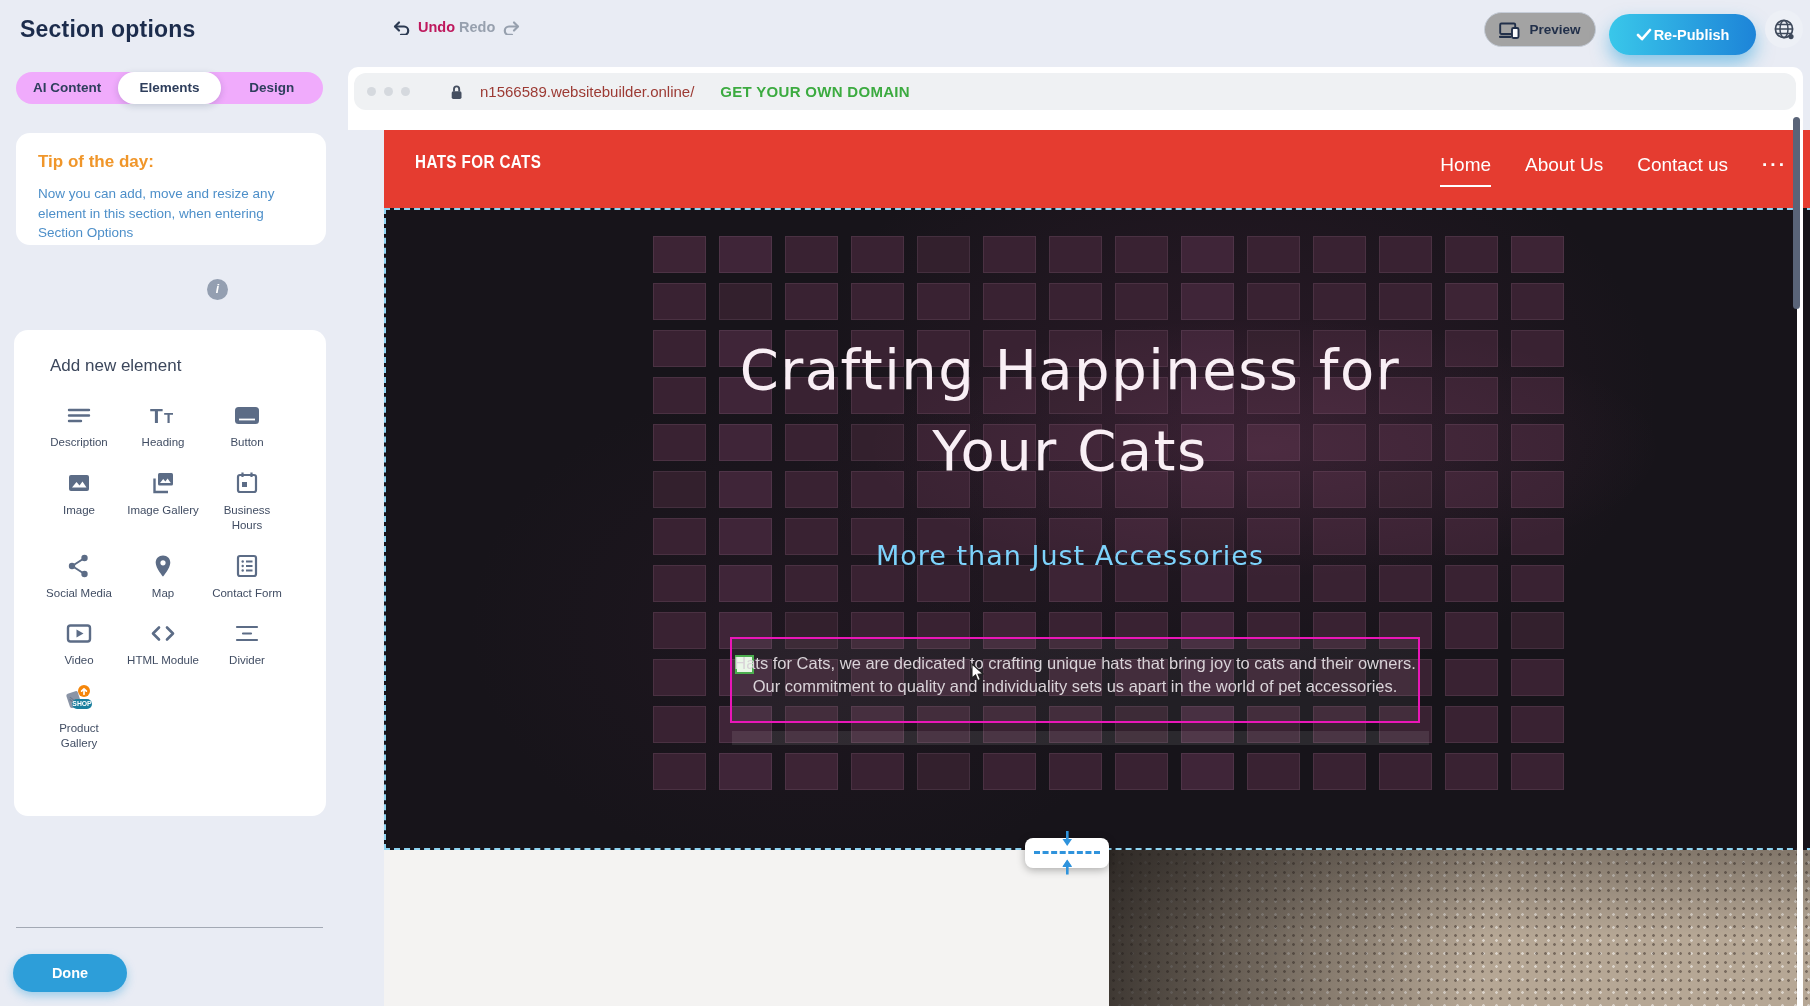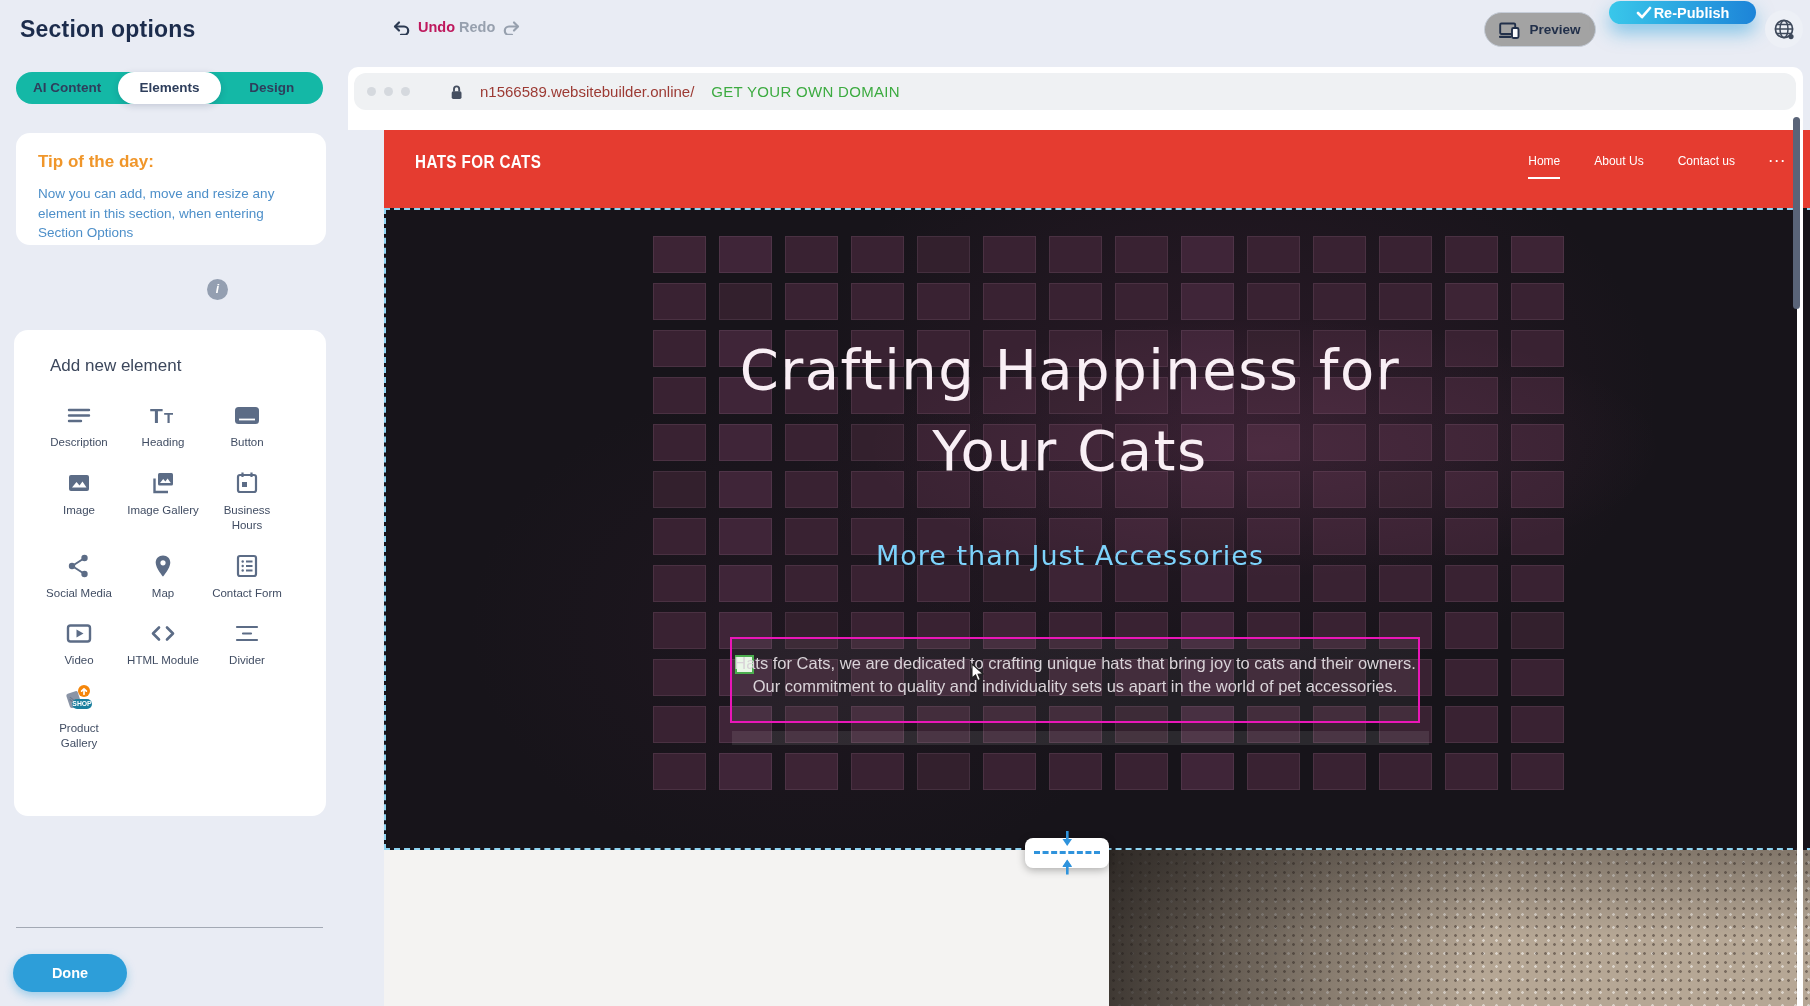--- a/index.html
+++ b/index.html
@@ -7,21 +7,21 @@
   body {
     position: relative;
     background:#e9ecf4;
     font-family:"Liberation Sans", sans-serif;
     color:#2b3b55;
     overflow:hidden;
   }
   
   .sidebar{position:absolute;left:0;top:0;width:348px;height:1006px;}
   .sb-title{position:absolute;left:20px;top:16px;font-size:23px;font-weight:bold;color:#1c2c4c;letter-spacing:.2px;}
-  .tabs{position:absolute;left:16px;top:72px;width:307px;height:32px;background:#14b8a6;border-radius:16px;display:flex;align-items:flex-start;}
+  .tabs{position:absolute;left:16px;top:72px;width:307px;height:32px;background:#f0abfc;border-radius:16px;display:flex;align-items:flex-start;}
   .tab{flex:1;text-align:center;font-size:13.5px;font-weight:bold;color:#2e3e5c;line-height:32px;border-radius:16px;cursor:pointer;}
   .tab.active{background:#fff;box-shadow:0 2px 7px rgba(20,40,80,.18);}
   .tip-card{position:absolute;left:16px;top:133px;width:310px;height:112px;background:#fff;border-radius:14px;}
   .tip-title{position:absolute;left:22px;top:19px;color:#f0962a;font-weight:bold;font-size:17px;}
   .tip-body{position:absolute;left:22px;top:51px;width:268px;color:#4d8fc9;font-size:13.5px;line-height:1.45;}
   .edit-mobile{position:absolute;left:14px;top:267px;width:181px;height:46px;border-radius:23px;background:#2d9ed9;color:#fff;font-weight:bold;font-size:13.5px;display:flex;align-items:center;justify-content:center;gap:11px;box-shadow:0 5px 12px rgba(45,158,217,.38);cursor:pointer;}
   .info-btn{position:absolute;left:207px;top:279px;width:21px;height:21px;border-radius:50%;background:#949fb1;color:#fff;font-size:12px;font-weight:bold;font-style:italic;text-align:center;line-height:21px;cursor:pointer;}
   .add-card{position:absolute;left:14px;top:330px;width:312px;height:486px;background:#fff;border-radius:14px;}
   .add-title{position:absolute;left:36px;top:26px;font-size:17px;color:#3c475c;}
   .el-grid{position:absolute;left:23px;top:70px;width:252px;display:grid;grid-template-columns:repeat(3,84px);row-gap:17px;}
@@ -29,39 +29,39 @@
   .el-icon{height:28px;display:flex;align-items:flex-end;justify-content:center;}
   .el-label{font-size:11.5px;color:#414d63;text-align:center;line-height:1.35;max-width:76px;}
   .sb-divider{position:absolute;left:16px;top:927px;width:307px;height:1px;background:#a3a9b4;}
   .done-btn{position:absolute;left:13px;top:954px;width:114px;height:38px;border-radius:19px;background:#2d9ed9;color:#fff;font-weight:bold;font-size:14.5px;text-align:center;line-height:38px;box-shadow:0 4px 10px rgba(45,158,217,.4);cursor:pointer;}
 
   
   .undo-btn,.redo-btn{position:absolute;top:19px;display:flex;align-items:center;gap:7px;font-size:14.5px;font-weight:bold;cursor:pointer;}
   .undo-btn{left:392px;color:#be185d;text-align:right;}
   .redo-btn{left:459px;color:#97a0ae;}
   .preview-btn{position:absolute;right:214px;top:12px;width:112px;height:35px;border:1.5px solid #c6cdd8;border-radius:18px;background:#a3a3a3;display:flex;align-items:center;justify-content:center;gap:9px;font-weight:bold;font-size:13.5px;color:#22304a;cursor:pointer;}
-  .republish-btn{position:absolute;right:54px;top:1px;width:147px;height:23px;border-radius:21px;background:linear-gradient(90deg,#39c7ea,#1d84d8);color:#fff;display:flex;align-items:center;justify-content:center;gap:2px;font-weight:bold;font-size:14.5px;box-shadow:0 9px 18px rgba(38,160,220,.5);cursor:pointer;}
+  .republish-btn{position:absolute;right:54px;top:14px;width:147px;height:41px;border-radius:21px;background:linear-gradient(90deg,#39c7ea,#1d84d8);color:#fff;display:flex;align-items:center;justify-content:center;gap:2px;font-weight:bold;font-size:14.5px;box-shadow:0 9px 18px rgba(38,160,220,.5);cursor:pointer;}
   .globe-btn{position:absolute;right:7px;top:10px;width:38px;height:38px;border-radius:50%;background:#edf0f6;display:flex;align-items:center;justify-content:center;cursor:pointer;}
 
   
   .browser{position:absolute;left:348px;top:67px;width:1455px;height:939px;}
   .chrome{position:absolute;left:0;top:0;width:100%;height:63px;background:#fff;border-radius:10px 10px 0 0;}
   .url-bar{position:absolute;left:6px;top:6px;width:1442px;height:37px;background:#eff1f3;border-radius:12px;display:flex;align-items:center;}
   .win-dots{display:flex;gap:8px;margin-left:13px;}
   .win-dots i{width:9px;height:9px;border-radius:50%;background:#d5d9de;}
   .lock-wrap{margin-left:40px;display:flex;align-items:center;}
   .url-text{margin-left:17px;font-size:15px;color:#9c3a33;}
-  .domain-link{margin-left:17px;font-size:15px;font-weight:normal;color:#3cab40;letter-spacing:.3px;cursor:pointer;}
+  .domain-link{margin-left:26px;font-size:15px;font-weight:bold;color:#3cab40;letter-spacing:.3px;cursor:pointer;}
   .right-gutter{position:absolute;right:0;top:63px;width:6px;height:876px;background:#fff;}
   .scroll-thumb{position:absolute;right:3px;top:50px;width:7px;height:192px;background:#5a6478;border-radius:4px;cursor:pointer;}
 
   .viewport{position:absolute;left:0;top:63px;width:1449px;height:876px;background:#fff;overflow:hidden;margin-left:36px;}
   .site-header{position:absolute;left:0;top:0;width:1449px;height:78px;background:#e53c30;}
   .logo{position:absolute;left:31px;top:21px;color:#fff;font-size:19px;font-weight:bold;letter-spacing:.5px;transform:scaleX(.8);transform-origin:left center;white-space:nowrap;}
-  .nav{position:absolute;right:46px;top:24px;display:flex;align-items:flex-start;gap:34px;color:#fff;font-size:12px;}
+  .nav{position:absolute;right:46px;top:24px;display:flex;align-items:flex-start;gap:34px;color:#fff;font-size:19px;}
   .nav-item{padding-bottom:9px;cursor:pointer;}
   .nav-item.active{border-bottom:2px solid #fff;}
   .nav-more{cursor:pointer;font-weight:bold;letter-spacing:2px;}
 
   .hero{position:absolute;left:0;top:78px;width:1449px;height:642px;background:#17141a;}
   .hero-bg{position:absolute;inset:0;background:
     radial-gradient(620px 420px at 58% 30%, rgba(110,45,85,.22), transparent 70%),
     radial-gradient(500px 360px at 30% 65%, rgba(70,35,60,.18), transparent 70%);}
   .tile-grid{position:absolute;left:269px;top:28px;width:911px;display:grid;grid-template-columns:repeat(14,53px);grid-auto-rows:37px;column-gap:13px;row-gap:10px;}
   .tile{background:#392232;border:1px solid rgba(228,182,212,.10);}

